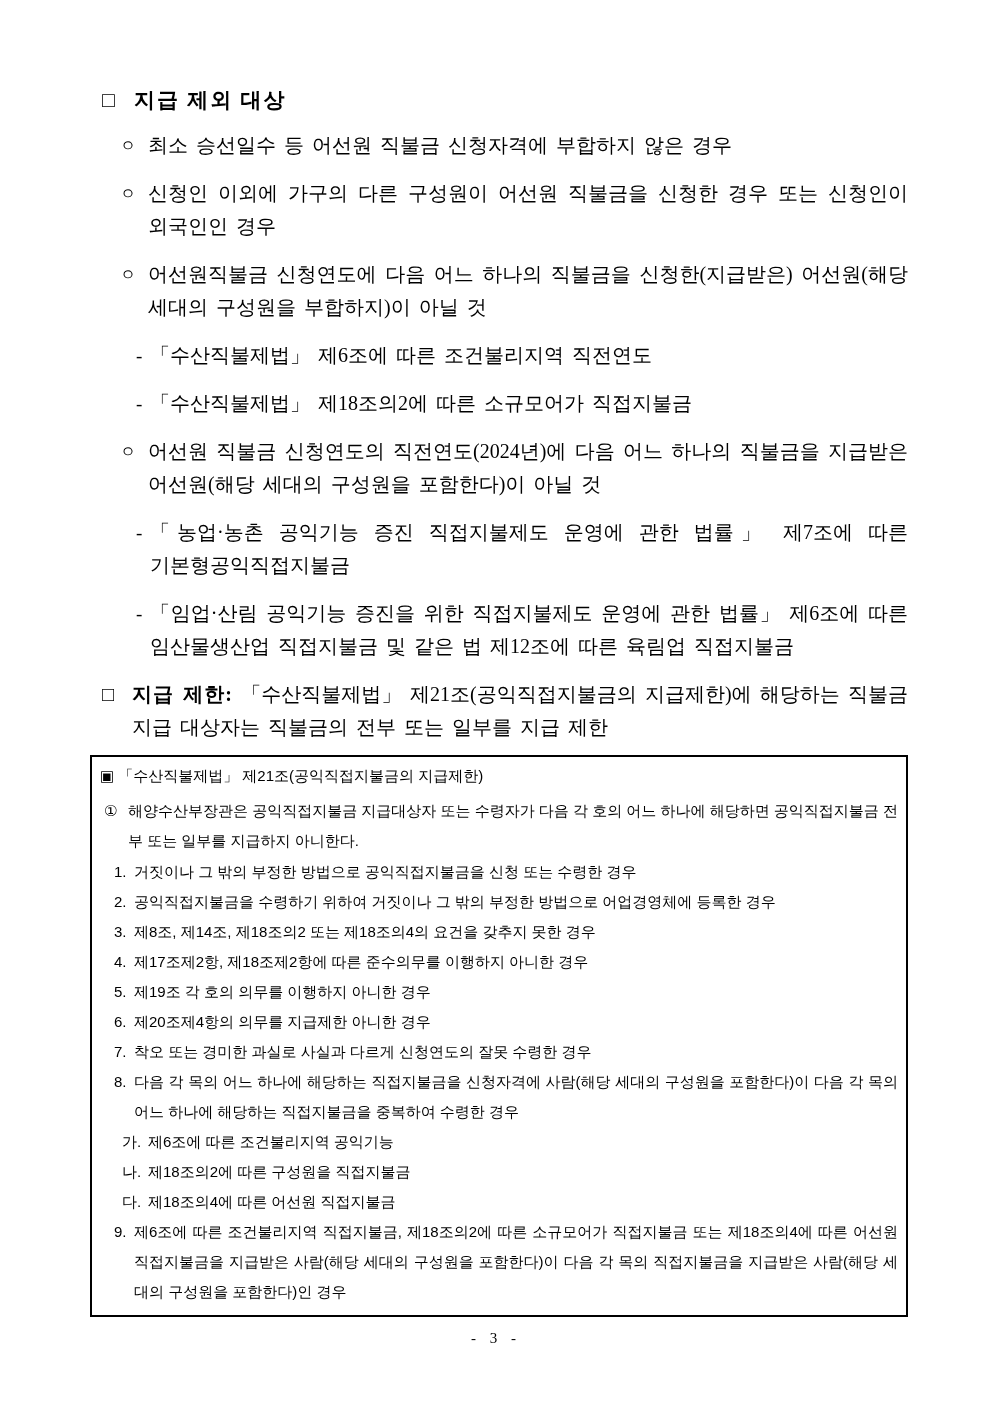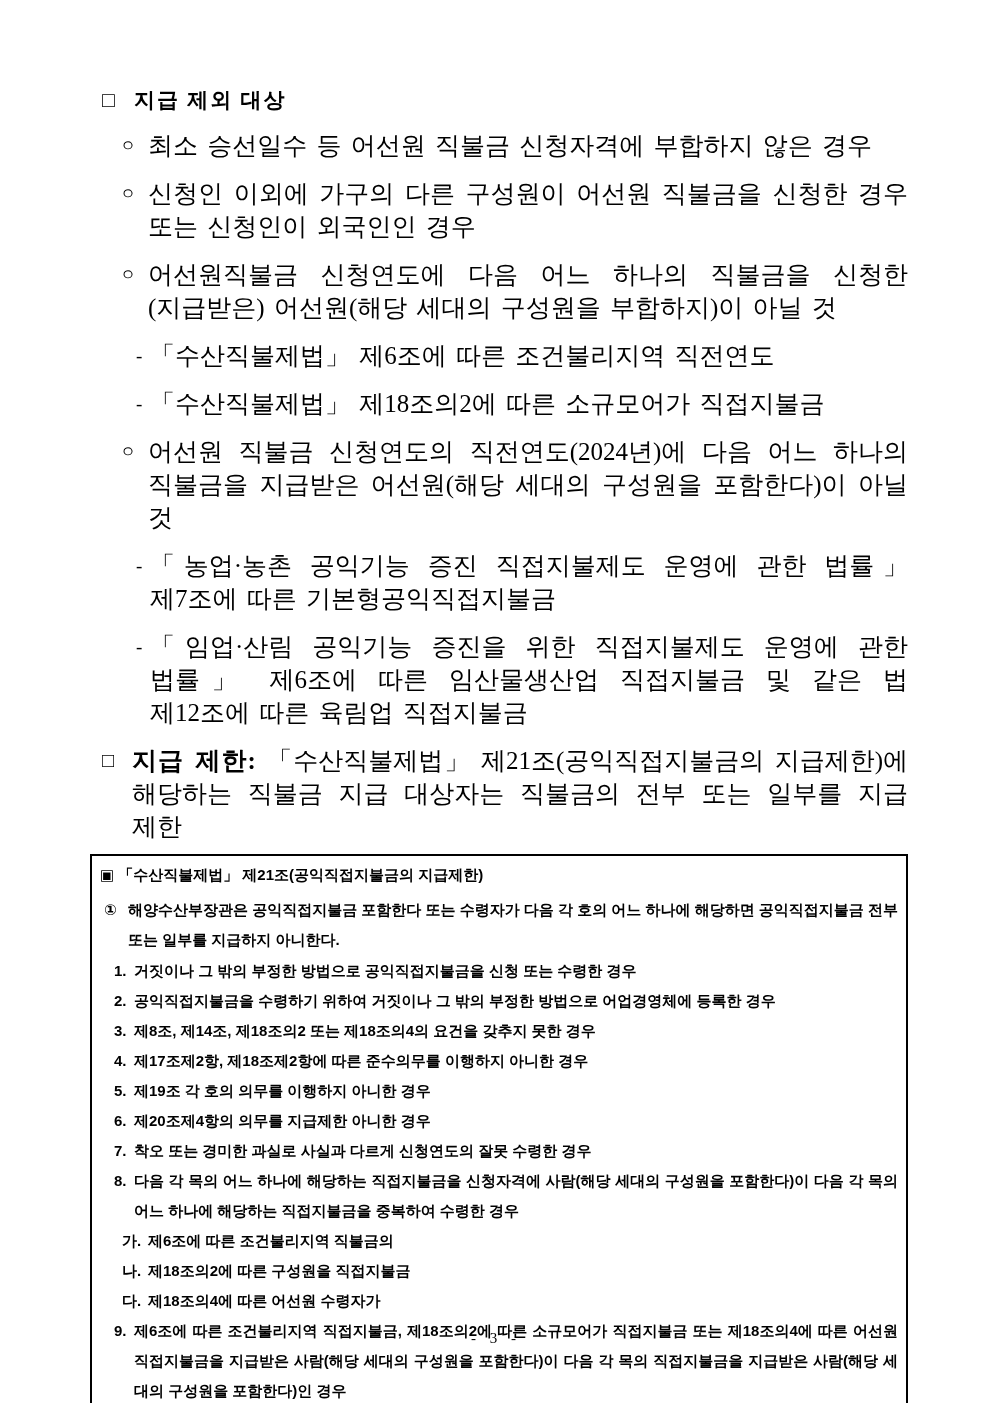--- a/index.html
+++ b/index.html
@@ -45,21 +45,21 @@
     margin-bottom: 15px;
   }
   .bullet .bmark {
     width: 28px;
     flex: none;
     font-size: 16px;
     line-height: 33px;
   }
   .btext {
     flex: 1;
-    font-size: 25px;
+    font-size: 20px;
     line-height: 33px;
     text-align: justify;
     word-break: keep-all;
     word-spacing: 3px;
   }
 
   .dash {
     margin-left: 46px;
     margin-bottom: 15px;
   }
@@ -83,21 +83,20 @@
   .h2blk .btext b {
     letter-spacing: 1px;
   }
 
   
   .lawbox {
     border: 2px solid #000000;
     font-family: "Liberation Sans", "DejaVu Sans", sans-serif;
     font-size: 15px;
     padding: 6px 8px 8px 8px;
-    font-weight: bold;
   }
   .lb-title {
     line-height: 26px;
     margin-bottom: 7px;
   }
   .lb-title .lb-sq {
     margin-right: 4px;
   }
   .lb-row { display: flex; line-height: 30px; }
   .lb-num { flex: none; }
@@ -184,21 +183,21 @@
       </div>
     </div>
 
     <div class="lawbox">
       <div class="lb-title">
         <span class="lb-sq">▣</span><span>「수산직불제법」 제21조(공익직접지불금의 지급제한)</span>
       </div>
 
       <div class="lb-row lb-intro">
         <span class="lb-num">①</span>
-        <div class="lb-text">해양수산부장관은 공익직접지불금 포함한다 또는 수령자가 다음 각 호의 어느 하나에 해당하면 공익직접지불금 전부 또는 일부를 지급하지 아니한다.</div>
+        <div class="lb-text">해양수산부장관은 공익직접지불금 지급대상자 또는 수령자가 다음 각 호의 어느 하나에 해당하면 공익직접지불금 전부 또는 일부를 지급하지 아니한다.</div>
       </div>
 
       <div class="lb-row lb-item">
         <span class="lb-num">1.</span>
         <div class="lb-text">거짓이나 그 밖의 부정한 방법으로 공익직접지불금을 신청 또는 수령한 경우</div>
       </div>
       <div class="lb-row lb-item">
         <span class="lb-num">2.</span>
         <div class="lb-text">공익직접지불금을 수령하기 위하여 거짓이나 그 밖의 부정한 방법으로 어업경영체에 등록한 경우</div>
       </div>
@@ -222,29 +221,29 @@
         <span class="lb-num">7.</span>
         <div class="lb-text">착오 또는 경미한 과실로 사실과 다르게 신청연도의 잘못 수령한 경우</div>
       </div>
       <div class="lb-row lb-item">
         <span class="lb-num">8.</span>
         <div class="lb-text">다음 각 목의 어느 하나에 해당하는 직접지불금을 신청자격에 사람(해당 세대의 구성원을 포함한다)이 다음 각 목의 어느 하나에 해당하는 직접지불금을 중복하여 수령한 경우</div>
       </div>
 
       <div class="lb-row lb-sub">
         <span class="lb-num">가.</span>
-        <div class="lb-text">제6조에 따른 조건불리지역 직불금의</div>
+        <div class="lb-text">제6조에 따른 조건불리지역 공익기능</div>
       </div>
       <div class="lb-row lb-sub">
         <span class="lb-num">나.</span>
         <div class="lb-text">제18조의2에 따른 구성원을 직접지불금</div>
       </div>
       <div class="lb-row lb-sub">
         <span class="lb-num">다.</span>
-        <div class="lb-text">제18조의4에 따른 어선원 수령자가</div>
+        <div class="lb-text">제18조의4에 따른 어선원 직접지불금</div>
       </div>
 
       <div class="lb-row lb-item">
         <span class="lb-num">9.</span>
         <div class="lb-text">제6조에 따른 조건불리지역 직접지불금, 제18조의2에 따른 소규모어가 직접지불금 또는 제18조의4에 따른 어선원 직접지불금을 지급받은 사람(해당 세대의 구성원을 포함한다)이 다음 각 목의 직접지불금을 지급받은 사람(해당 세대의 구성원을 포함한다)인 경우</div>
       </div>
     </div>
 
   </div>
 

